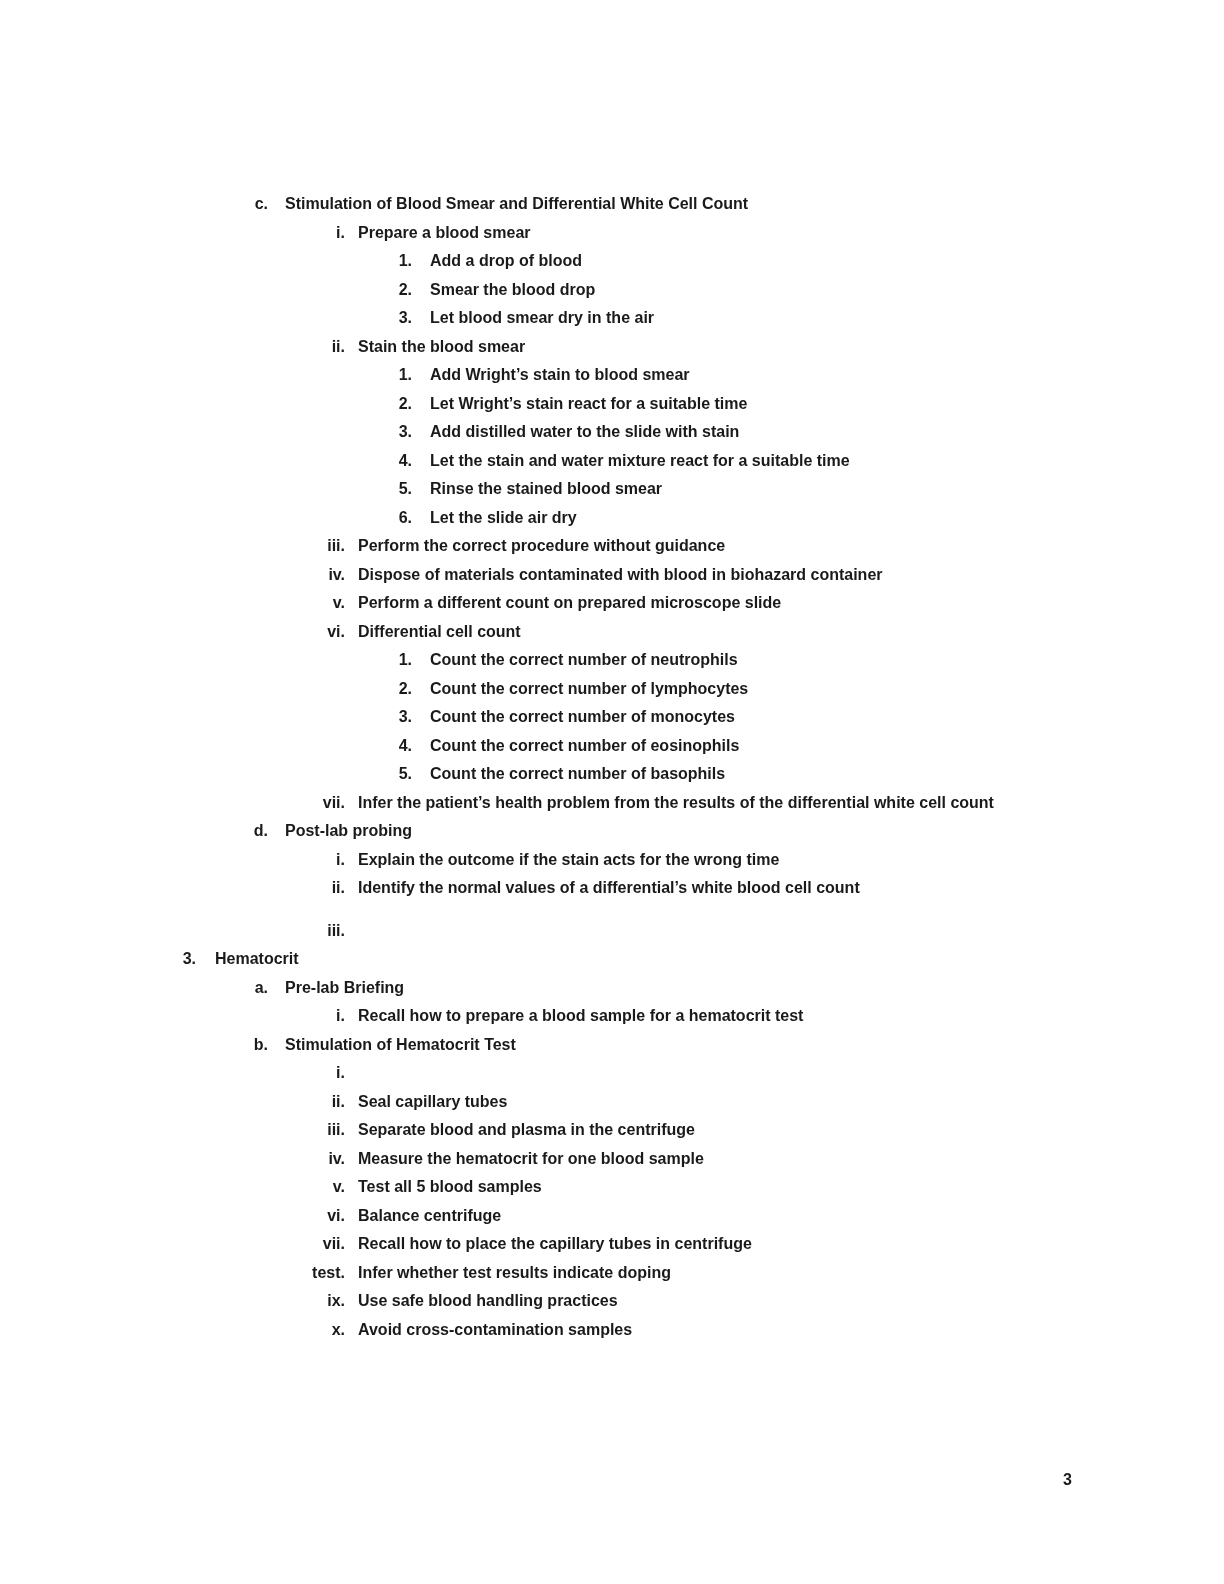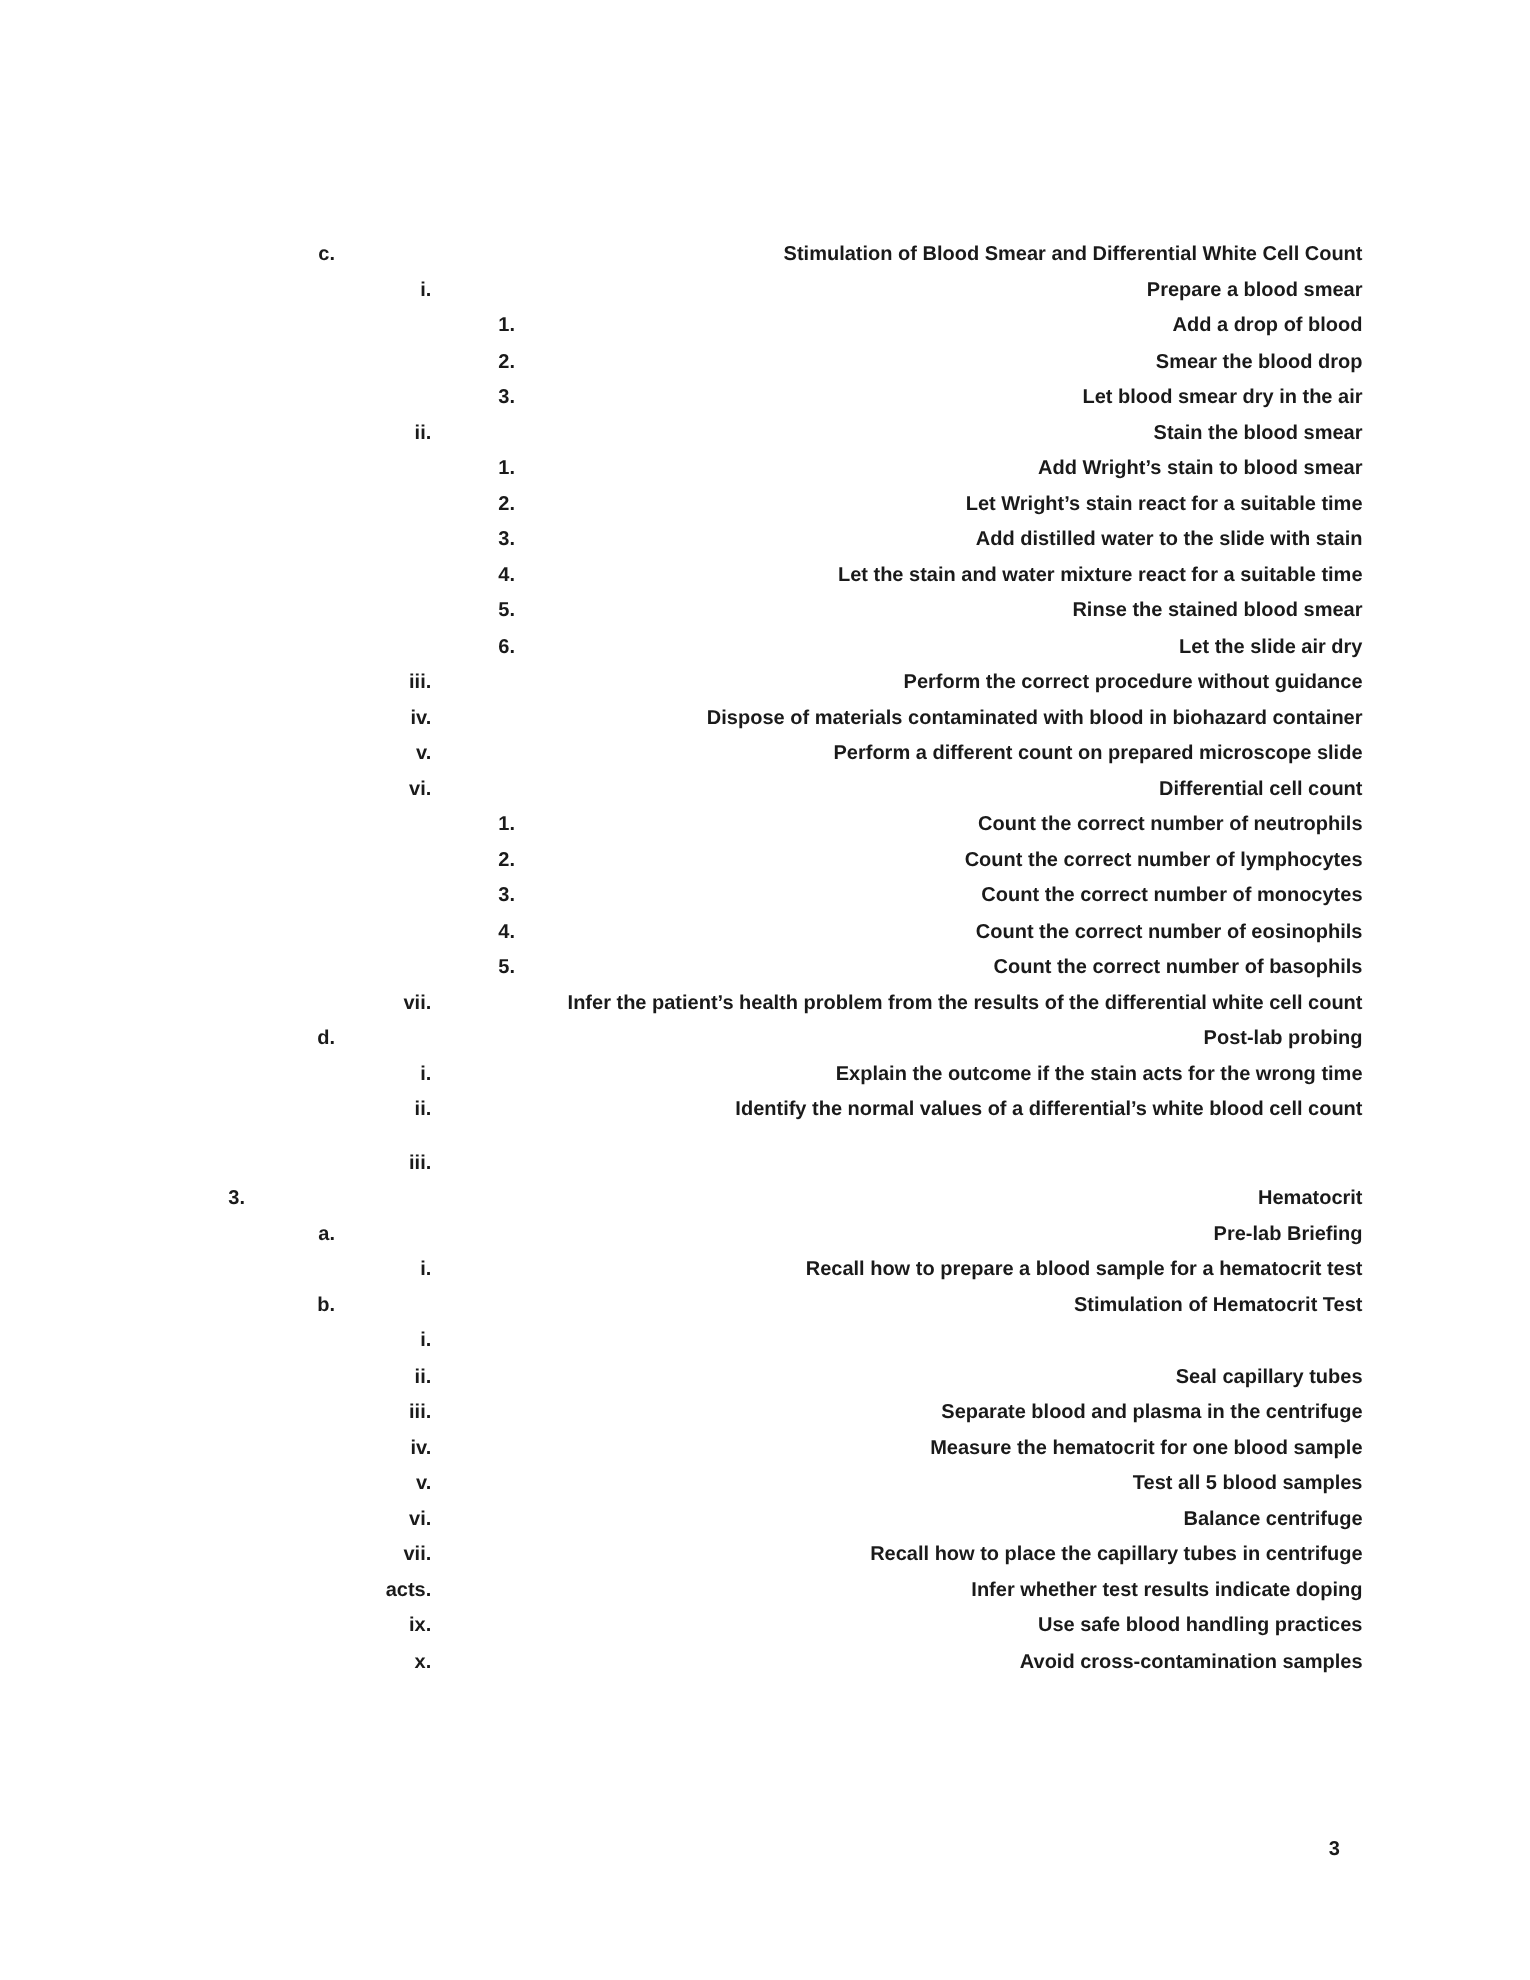--- a/index.html
+++ b/index.html
@@ -27,21 +27,20 @@
     display: flex;
     align-items: flex-start;
   }
   .row .marker {
     flex: 0 0 auto;
     text-align: right;
     white-space: nowrap;
   }
   .row .text {
     flex: 1 1 auto;
-    text-align: right;
   }
   
   .level-0 { padding-left: 150px; }
   .level-0 > .marker { width: 46px; margin-right: 19px; }
   .level-1 { padding-left: 222px; }
   .level-1 > .marker { width: 46px; margin-right: 17px; }
   .level-2 { padding-left: 295px; }
   .level-2 > .marker { width: 50px; margin-right: 13px; }
   .level-3 { padding-left: 366px; }
   .level-3 > .marker { width: 46px; margin-right: 18px; }
@@ -199,21 +198,21 @@
       </div>
       <div class="row level-2">
         <span class="marker">vi.</span>
         <span class="text">Balance centrifuge</span>
       </div>
       <div class="row level-2">
         <span class="marker">vii.</span>
         <span class="text">Recall how to place the capillary tubes in centrifuge</span>
       </div>
       <div class="row level-2">
-        <span class="marker">acts.</span>
+        <span class="marker">test.</span>
         <span class="text">Infer whether test results indicate doping</span>
       </div>
       <div class="row level-2">
         <span class="marker">ix.</span>
         <span class="text">Use safe blood handling practices</span>
       </div>
       <div class="row level-2">
         <span class="marker">x.</span>
         <span class="text">Avoid cross-contamination samples</span>
       </div>

